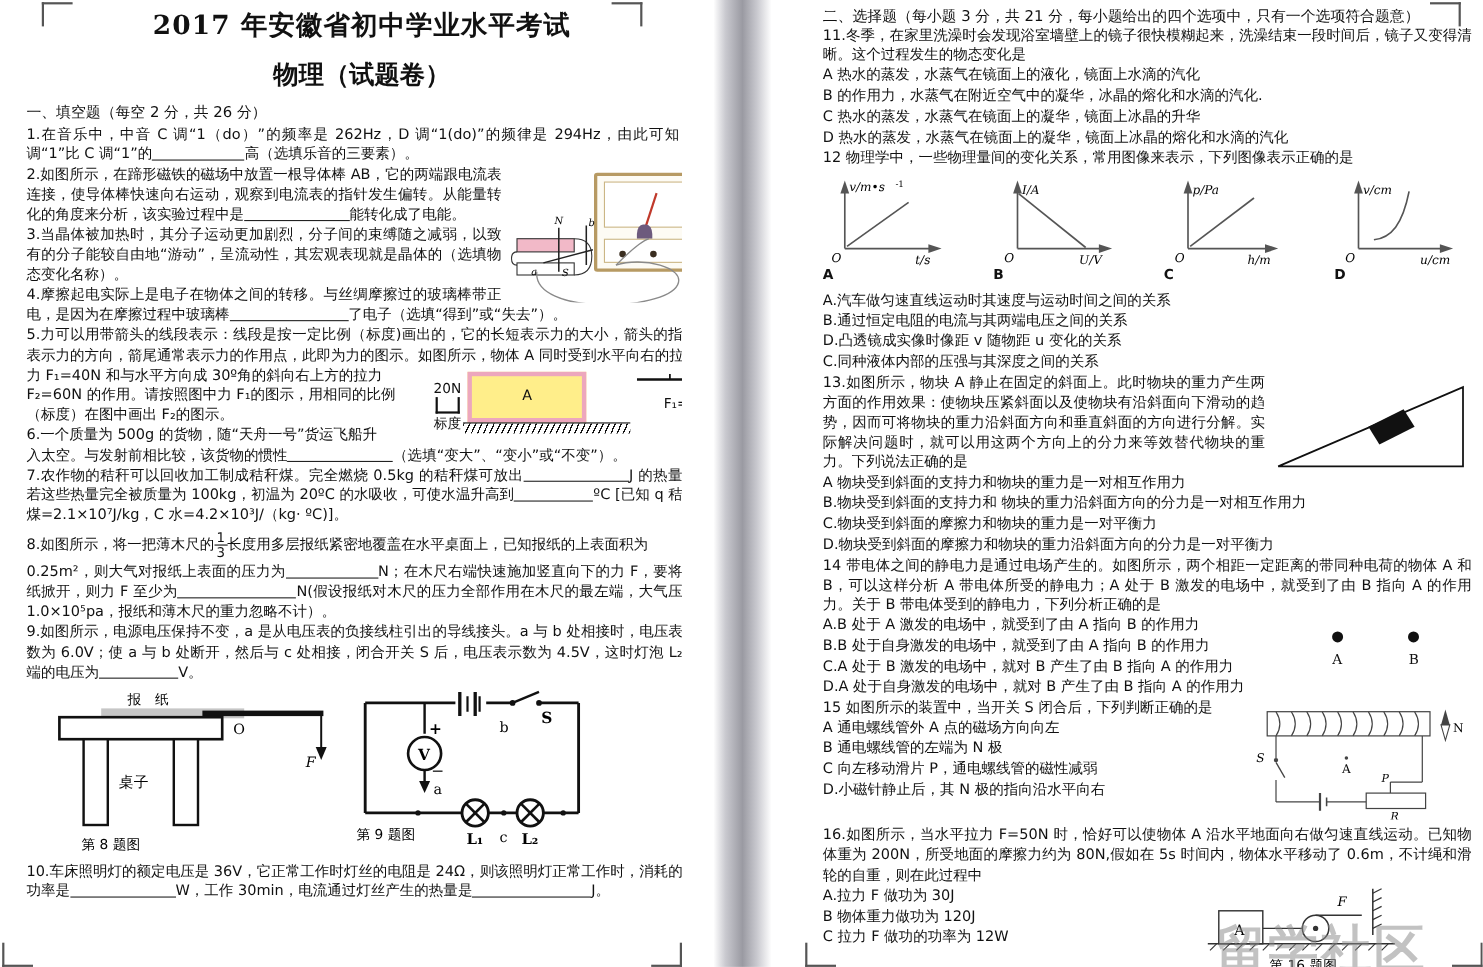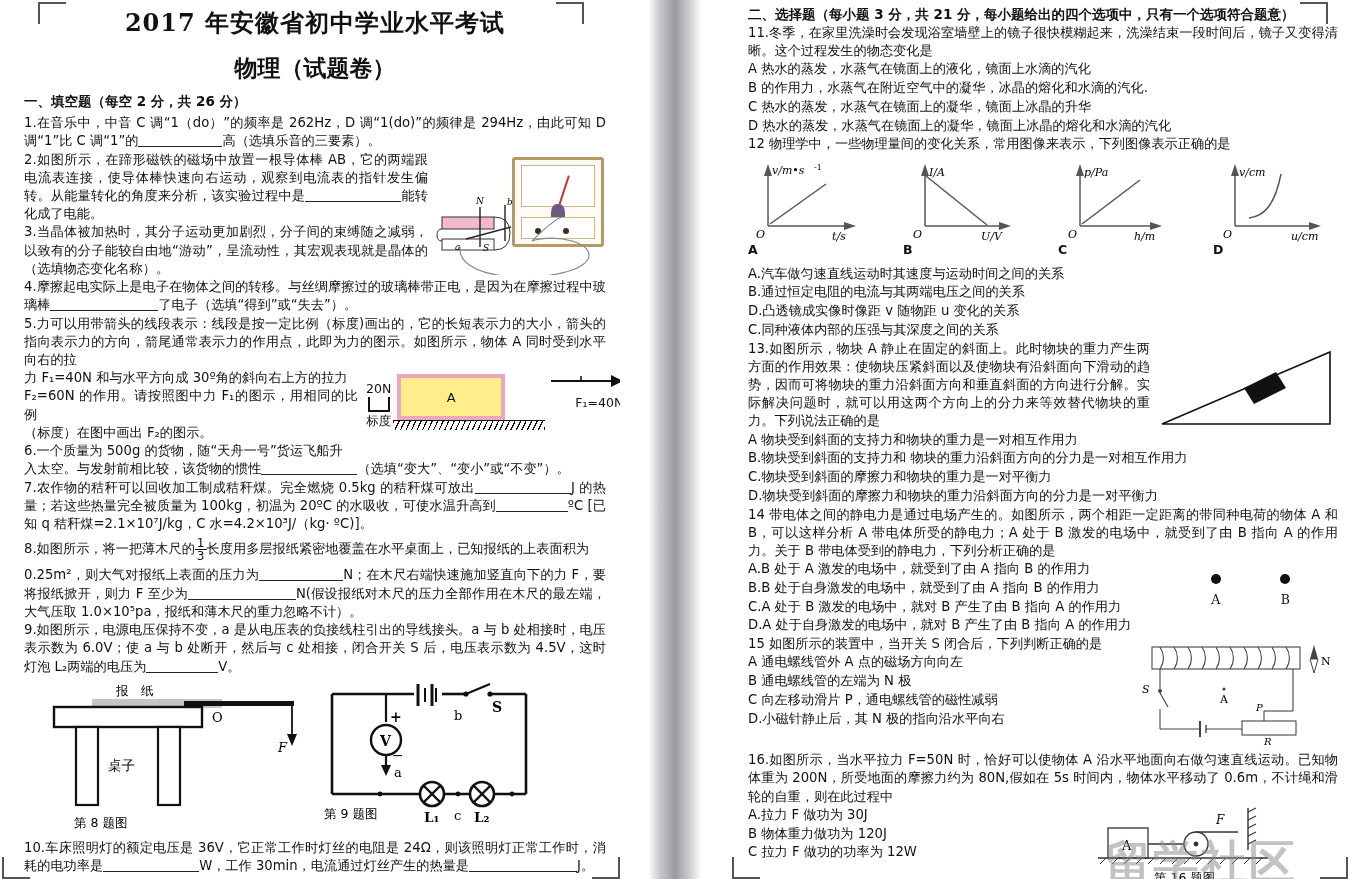--- a/index.html
+++ b/index.html
@@ -2,37 +2,37 @@
 <html><head>
 <meta charset="utf-8">
 <style>
   html,body{margin:0;padding:0;}
   body{
     width:1348px;height:879px;background:#ffffff;
     font-family:"DejaVu Sans","Liberation Sans",sans-serif;
     color:#111;overflow:hidden;position:relative;
   }
   .sheet{position:absolute;top:0;background:#fff;height:879px;overflow:hidden;}
-  #page-left{left:0;width:620px;}
+  #page-left{left:0;width:620px;padding-left:28px;}
   #gutter{position:absolute;left:620px;top:0;width:110px;height:879px;
           background:linear-gradient(90deg,#ffffff 0%,#ffffff 26%,#c9c9cf 36%,#9a9aa2 50%,#c9c9cf 62%,#ffffff 74%,#ffffff 100%);}
   #page-right{left:730px;width:618px;}
 
   .cropmark{position:absolute;width:26px;height:20px;border:0;}
   .cm-tl{border-left:2px solid #555;border-top:2px solid #555;}
   .cm-tr{border-right:2px solid #555;border-top:2px solid #555;}
   .cm-bl{border-left:2px solid #555;border-bottom:2px solid #555;}
   .cm-br{border-right:2px solid #555;border-bottom:2px solid #555;}
 
   .body{position:absolute;left:26px;right:10px;top:6px;}
   .doc-title{text-align:center;font-weight:bold;font-size:24px;line-height:1.22;letter-spacing:1px;
              font-family:"DejaVu Serif","Liberation Serif",serif;}
   .doc-subtitle{text-align:center;font-weight:bold;font-size:23px;line-height:1.3;margin-top:16px;
              font-family:"DejaVu Serif","Liberation Serif",serif;}
-  .section-head{font-weight:bold;font-size:13.5px;margin-top:10px;}
+  .section-head{font-weight:normal;font-size:13.5px;margin-top:10px;}
   p.q{font-size:13.2px;line-height:1.38;margin:0;text-align:justify;}
   .opt{font-size:13.2px;line-height:1.42;margin:0;}
   .blank{display:inline-block;border-bottom:1px solid #222;height:0.95em;vertical-align:-2px;}.b7{width:72px}.b8{width:84px}.b9{width:96px}.b10{width:108px}
   .frac{display:inline-block;vertical-align:-0.55em;text-align:center;font-size:0.92em;line-height:1;}
   .frac .n{display:block;border-bottom:1px solid #111;padding:0 2px;}
   .frac .d{display:block;padding:0 2px;}
   .wrapfig{float:right;margin:2px 0 2px 8px;}
   .clr{clear:both;}
 
   

